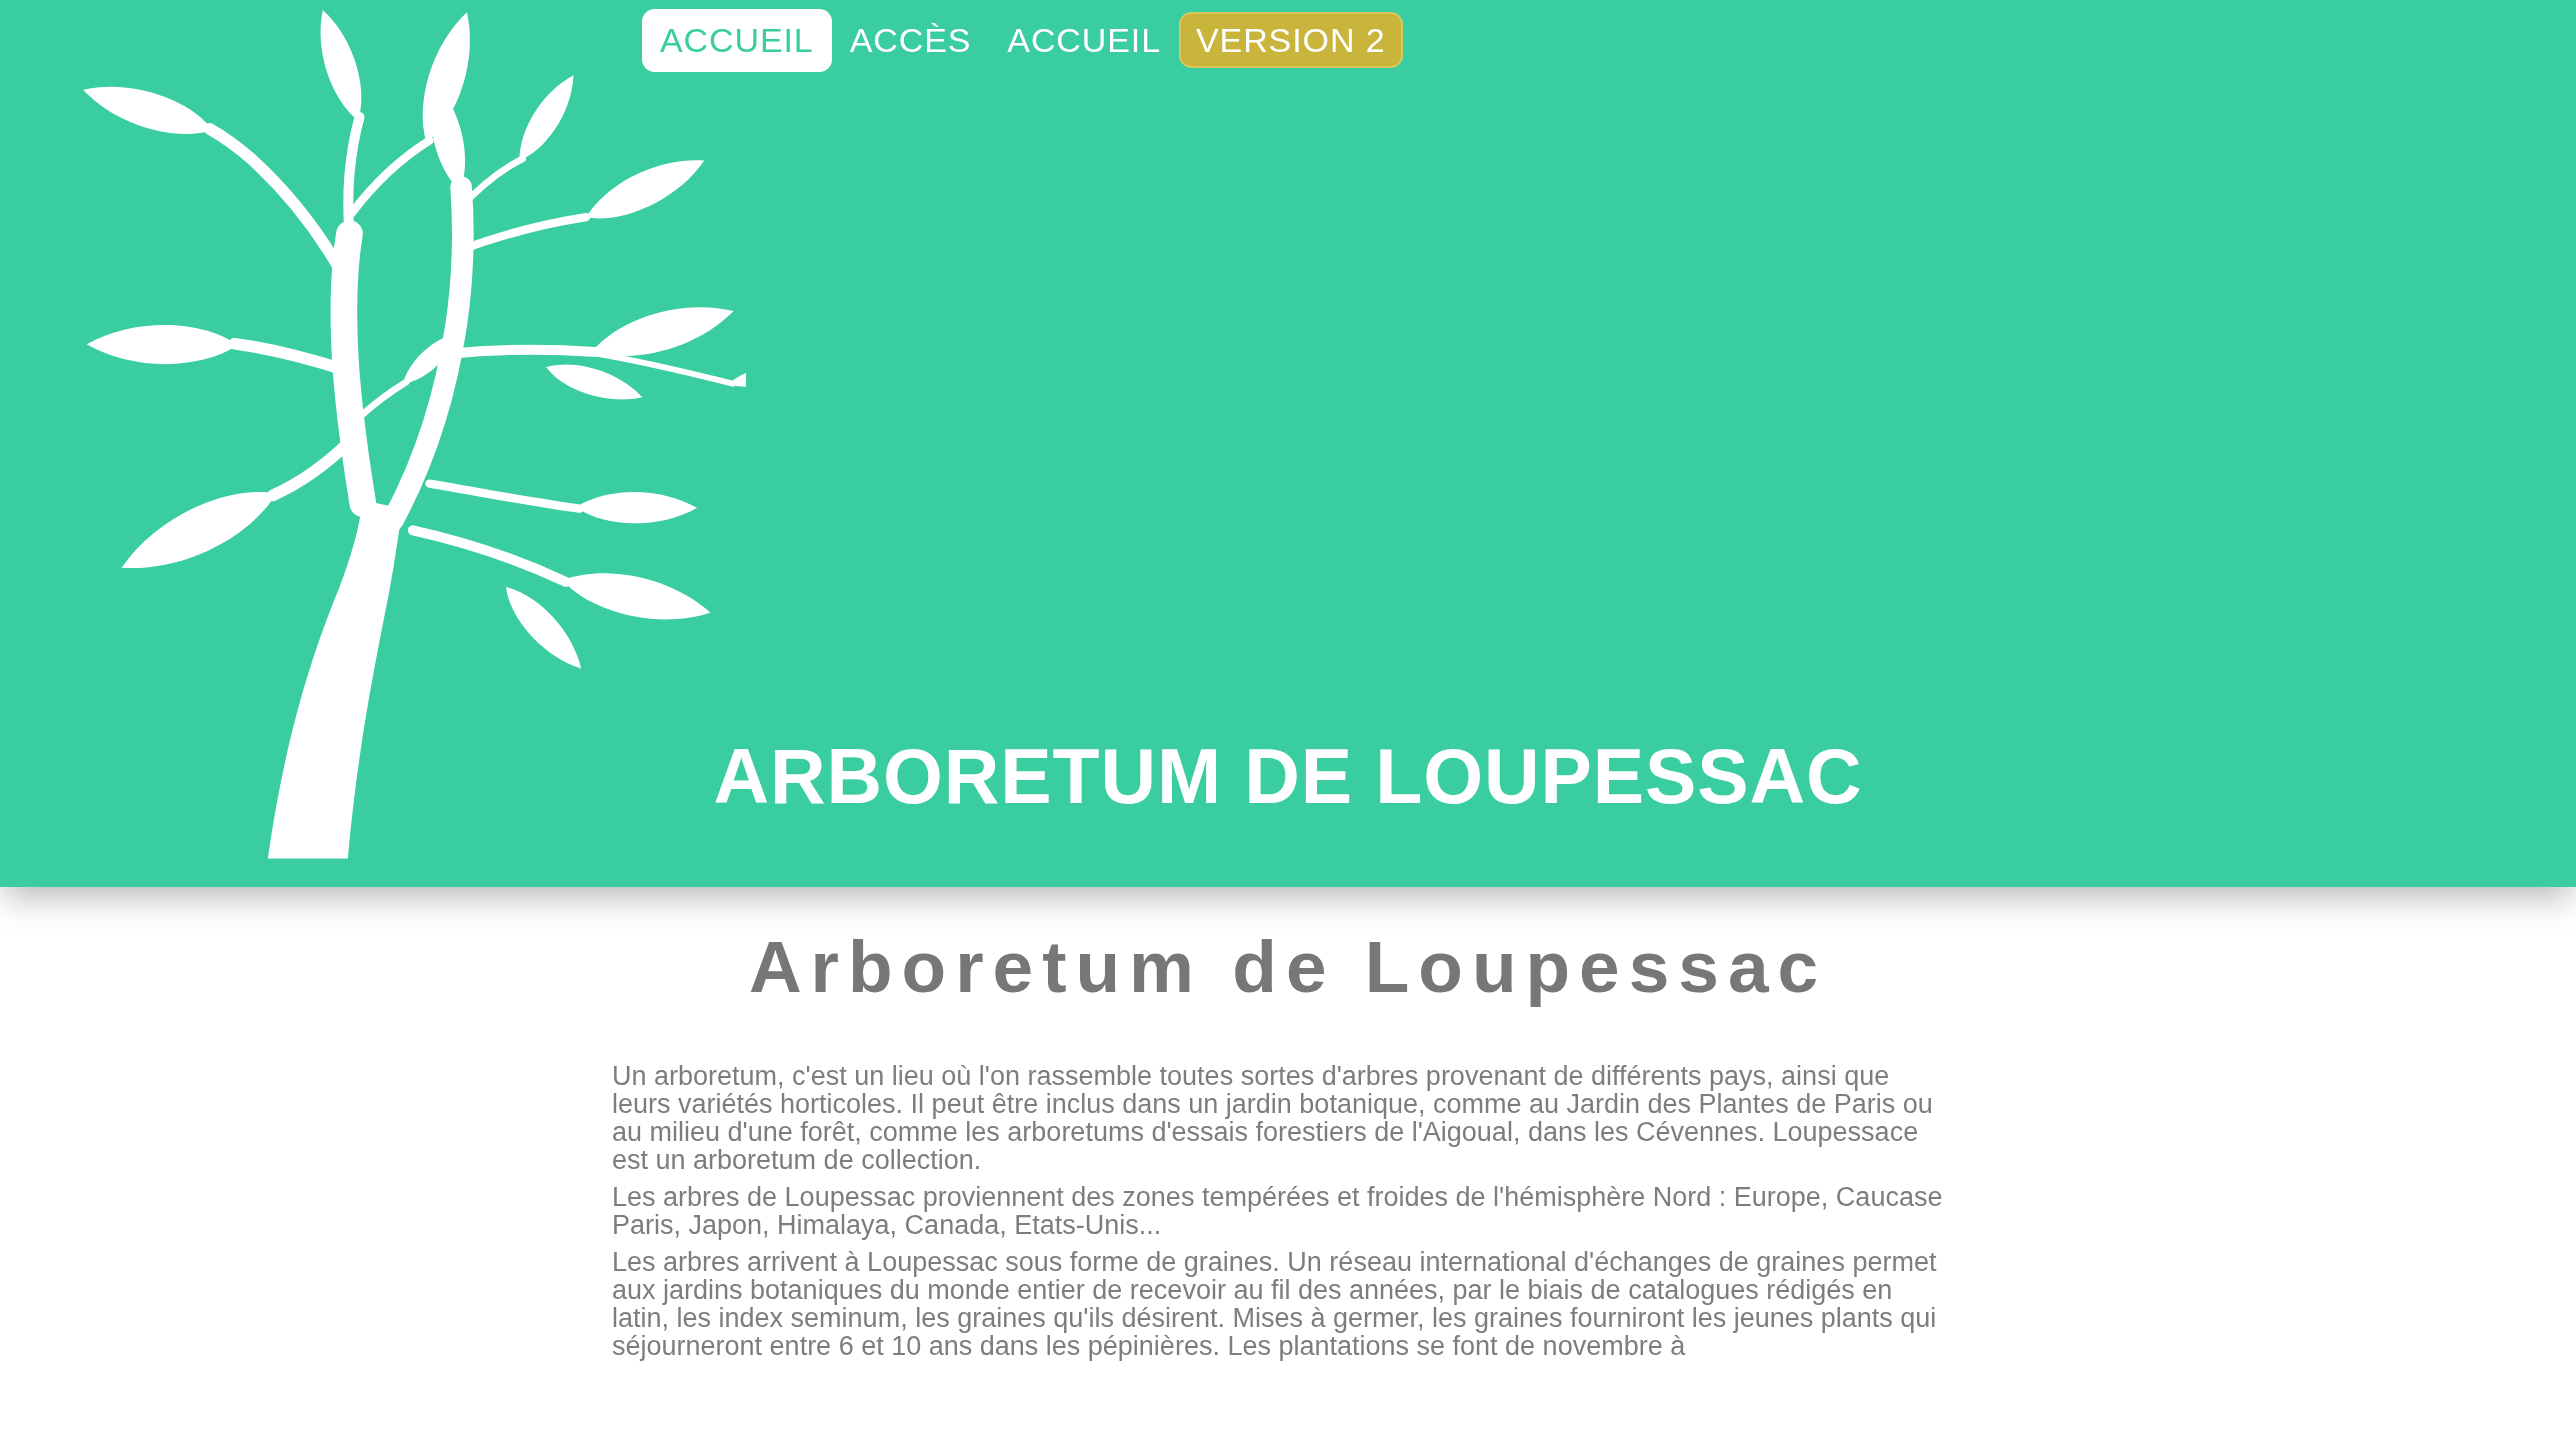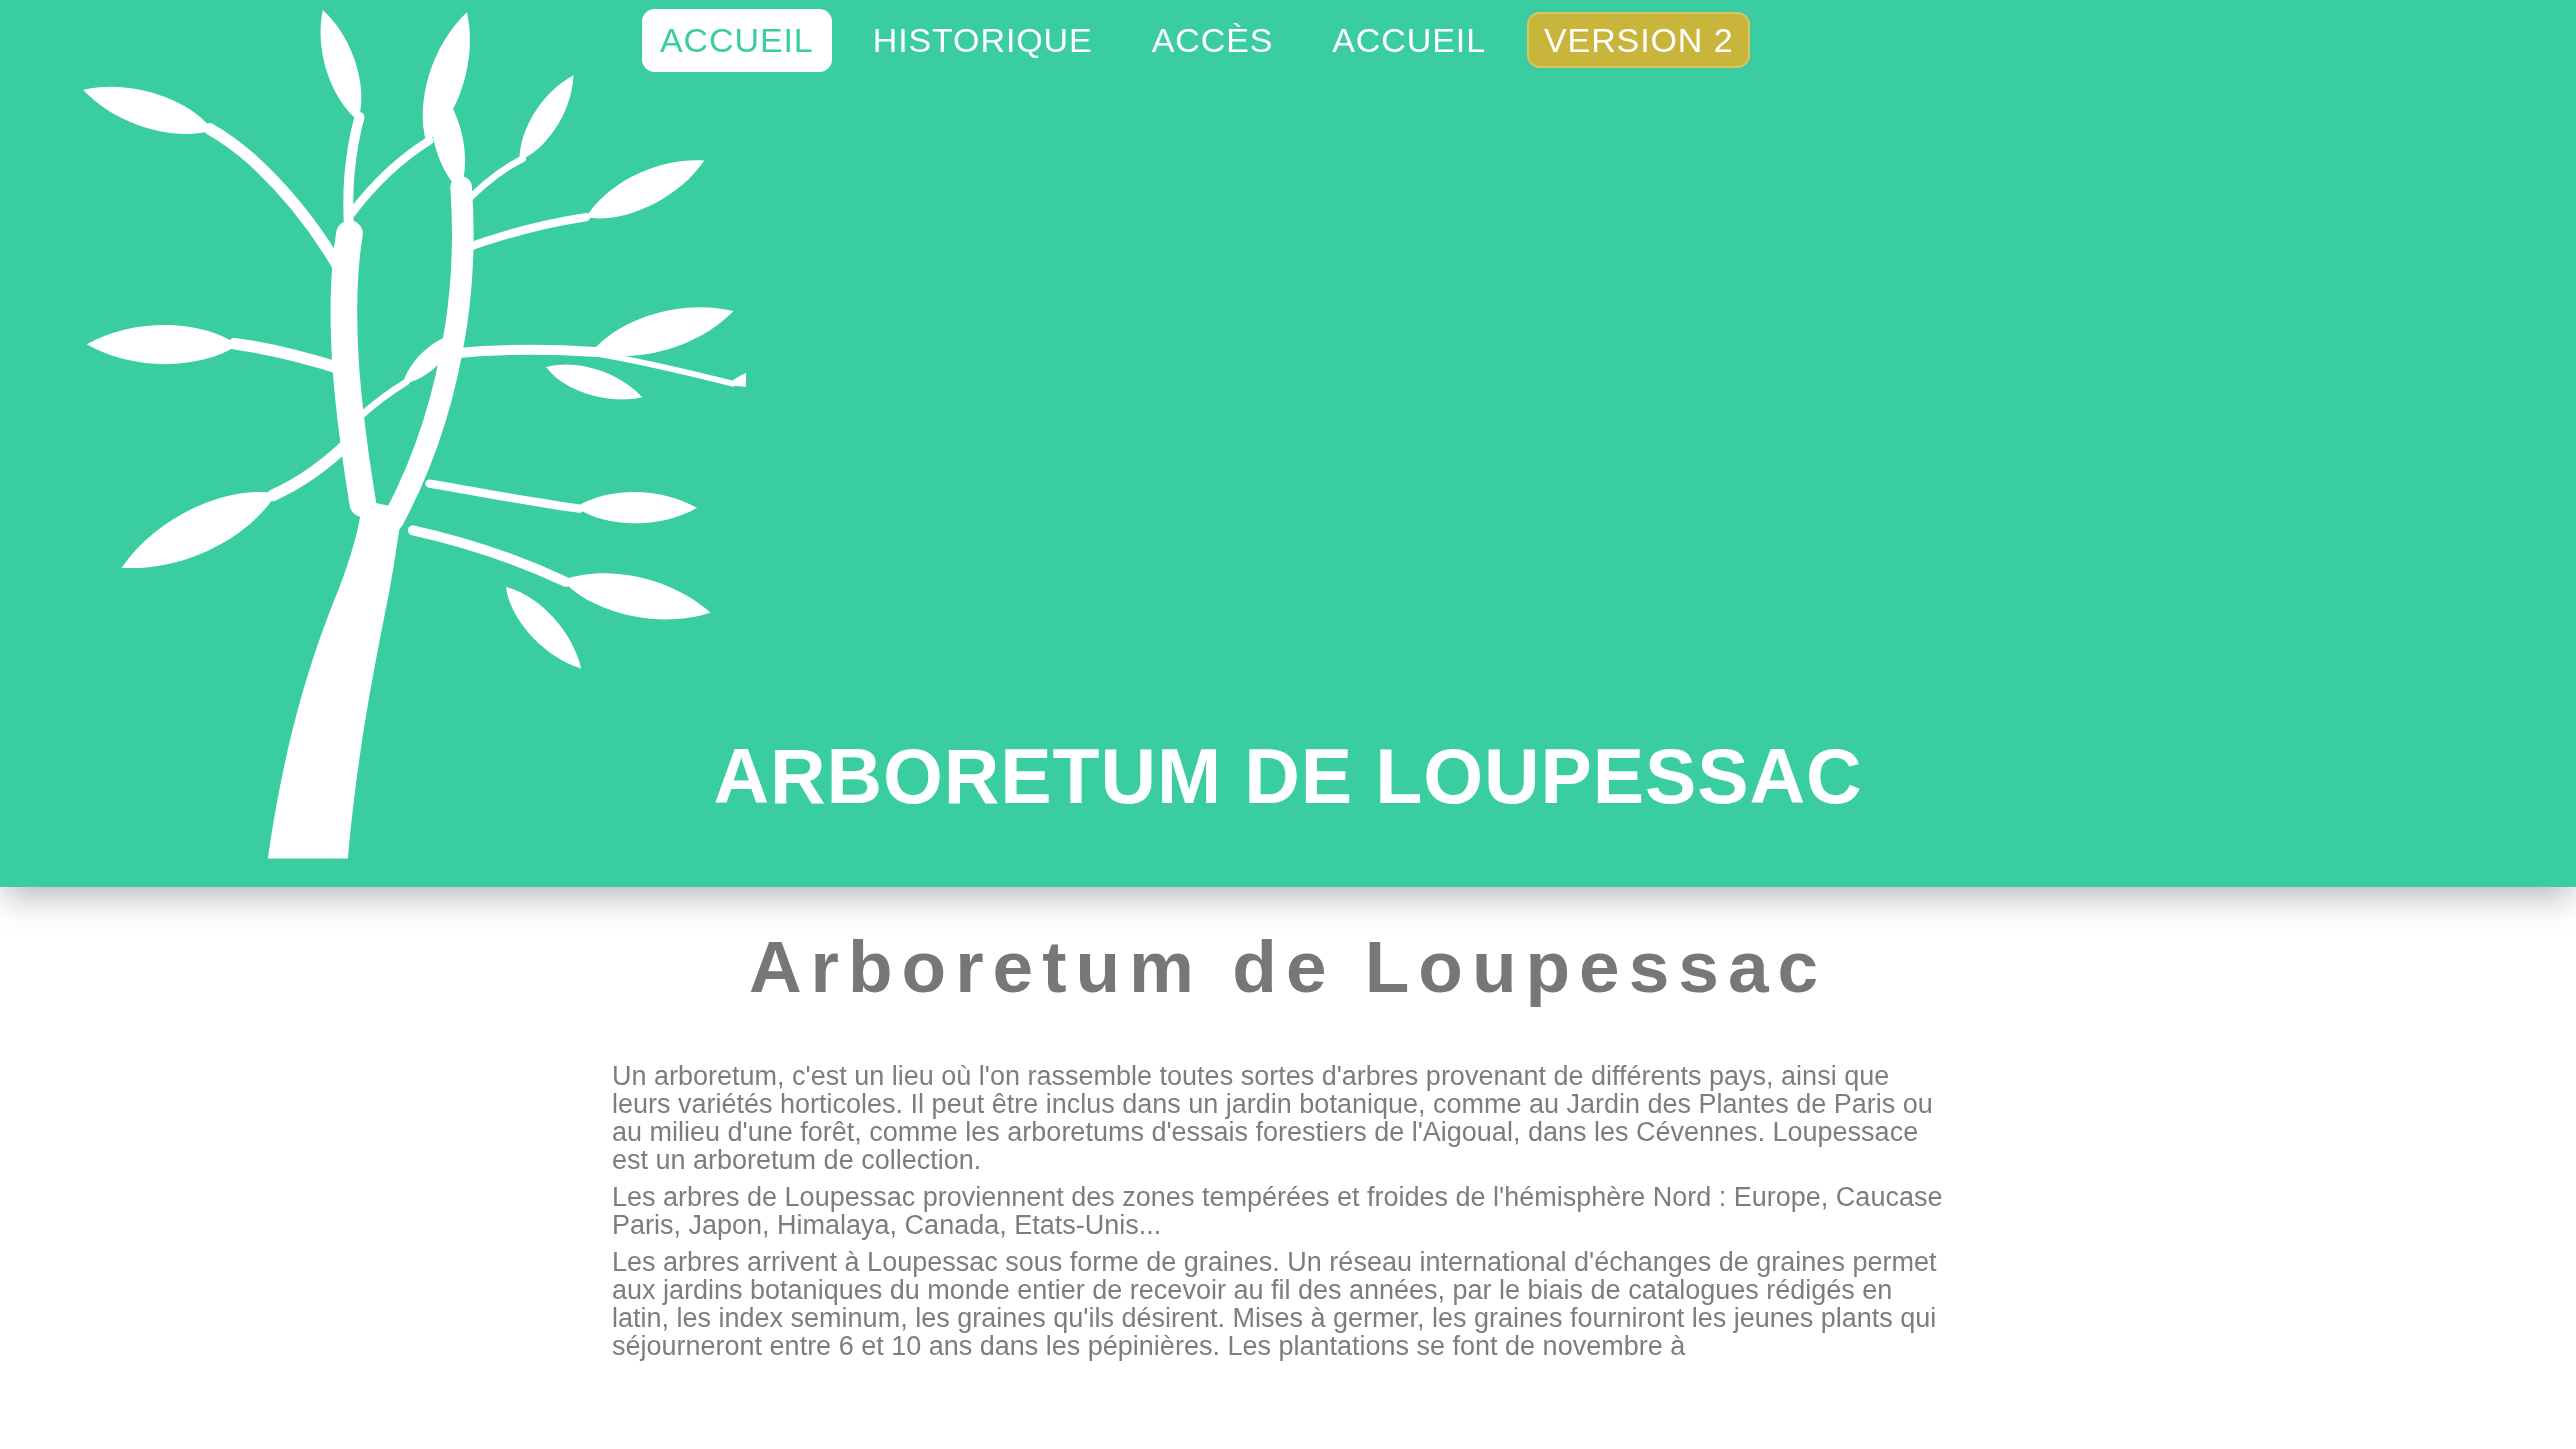--- a/index.html
+++ b/index.html
@@ -16,21 +16,21 @@
     width:100%;height:887px;
     background:var(--header-green,#39cda1);
     box-shadow:0 14.3px 30px -3.6px rgba(60,60,60,0.35);
   }
   .tree{
     position:absolute;left:12.5px;top:0;
     width:733px;height:859px;
   }
   .nav{
     position:absolute;left:642px;top:9px;
-    display:flex;align-items:center;gap:23px;
+    display:flex;align-items:center;
   }
   .nav-link{
     display:inline-block;
     color:var(--nav-text-white,#ffffff);
     font-size:34px;line-height:1;
     letter-spacing:0.9px;
     padding:14.3px 18px;
     border-radius:12.5px;
     text-decoration:none;
     white-space:nowrap;
@@ -120,21 +120,20 @@
         <use href="#leaf" transform="translate(320,220) rotate(25) scale(1.0)"></use>
         <use href="#leaf" transform="translate(338,304) rotate(8) scale(1.2)"></use>
         <use href="#leaf" transform="translate(330,348) rotate(20) scale(1.5)"></use>
         <use href="#leaf" transform="translate(296,352) rotate(55) scale(1.1)"></use>
         <use href="#leaf" transform="translate(430,230) rotate(-5) scale(0.6)"></use>
       </g>
     </svg>
 
     <nav class="nav">
       <a class="nav-link active" href="#">ACCUEIL</a>
-      <a class="nav-link" href="#">HISTORIQUE</a>
       <a class="nav-link" href="#">ACCÈS</a>
       <a class="nav-link" href="#">ACCUEIL</a>
       <a class="nav-link version" href="#">VERSION 2</a>
     </nav>
 
     <div class="banner-title">ARBORETUM DE LOUPESSAC</div>
   </header>
 
   <main class="content">
     <h1>Arboretum de Loupessac</h1>

